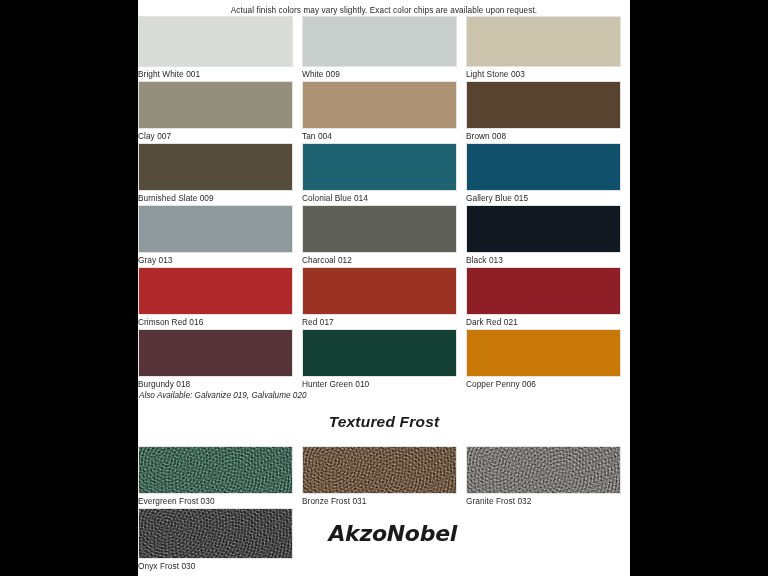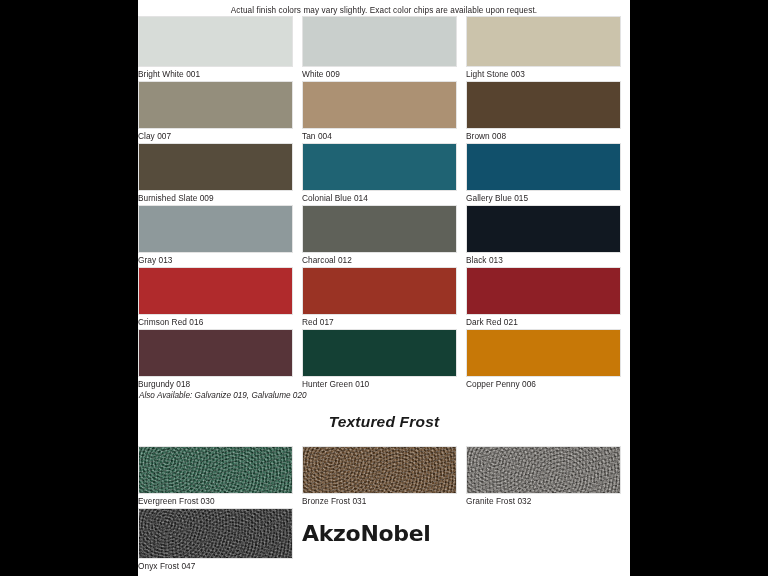--- a/index.html
+++ b/index.html
@@ -73,22 +73,23 @@
     color: #1a1a1a;
     margin-top: 11px;
     margin-bottom: 15px;
     letter-spacing: 0.2px;
   }
   .brand-cell {
     width: 155px;
     flex: 0 0 155px;
     display: flex;
     align-items: center;
-    justify-content: flex-start;
+    justify-content: flex-end;
     height: 51px;
+    font-style: italic;
   }
   .brand {
     font-size: 22px;
     font-weight: bold;
     color: #1a1a1a;
     letter-spacing: -0.3px;
     font-family: "DejaVu Sans", sans-serif;
   }
   .spacer-cap { height: 14px; }
 
@@ -233,21 +234,21 @@
         </div>
         <div class="cell">
           <div class="chip frost" style="background-color: rgb(124, 120, 115);"></div>
           <div class="caption">Granite Frost 032</div>
         </div>
       </div>
 
       <div class="row">
         <div class="cell">
           <div class="chip frost tall" style="background-color: rgb(46, 46, 46);"></div>
-          <div class="caption">Onyx Frost 047</div>
+          <div class="caption">Onyx Frost 030</div>
         </div>
         <div class="cell">
           <div class="brand-cell">
             <span class="brand">AkzoNobel</span>
           </div>
           <div class="caption spacer-cap"></div>
         </div>
       </div>
 
     </div>

